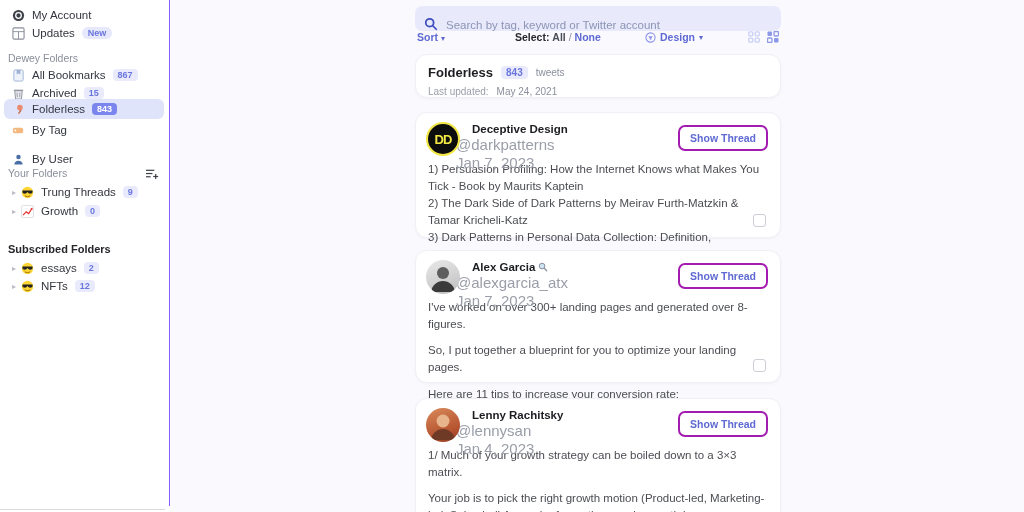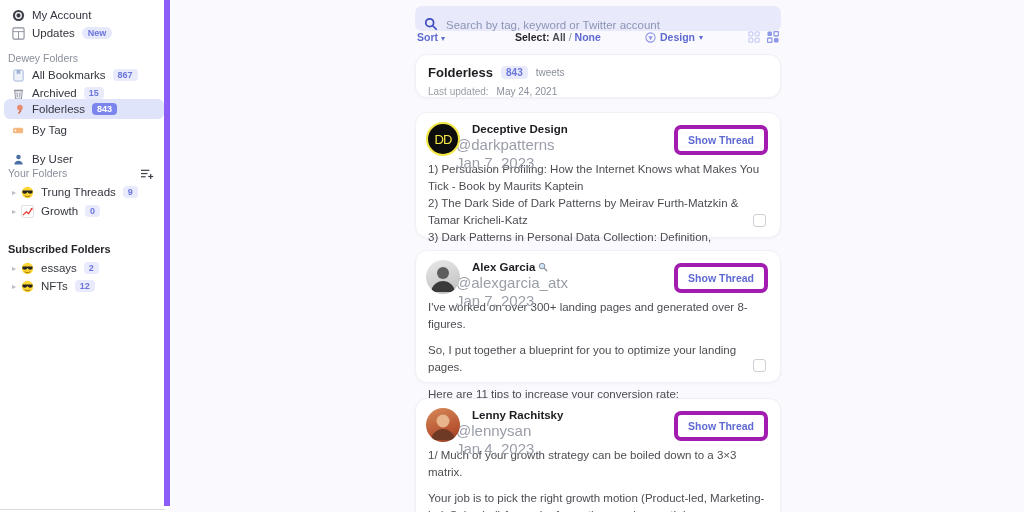--- a/index.html
+++ b/index.html
@@ -1,20 +1,20 @@
 <!DOCTYPE html>
 <html><head>
 <meta charset="utf-8">
 <style>
   * { margin:0; padding:0; box-sizing:border-box; }
   html,body { width:1024px; height:512px; overflow:hidden; }
   body { font-family:"Liberation Sans","DejaVu Sans",sans-serif; background:#ffffff; position:relative; }
 
   
-  .sidebar { position:absolute; left:0; top:0; width:170px; height:506px; background:#ffffff; border-right:6px solid #8b5cf6; }
+  .sidebar { position:absolute; left:0; top:0; width:170px; height:506px; background:#ffffff; border-right:1px solid #8b5cf6; }
   .side-row { position:absolute; left:8px; display:flex; align-items:center; gap:7px; height:18px; font-size:11.5px; color:#33363e; cursor:pointer; padding:0 4px; }
   .side-heading { position:absolute; left:8px; font-size:10.5px; color:#8a8f9b; }
   .side-heading.bold { color:#26272b; font-weight:bold; font-size:11px; }
   .badge { font-size:9px; color:#6b76dd; background:#e9ebfc; border-radius:4px; padding:1px 5px; font-weight:bold; }
   .badge.solid { background:#7b85ee; color:#fff; }
   .new-badge { font-size:9px; color:#6b76dd; background:#e6e8fc; border-radius:6px; padding:1px 6px; font-weight:bold; }
   .active-pill { position:absolute; left:4px; top:99px; width:160px; height:20px; background:#e0e4fb; border-radius:6px; }
   .tri { color:#b9bcc6; font-size:8px; margin-right:-2px; }
   .icon12 { width:13px; height:13px; flex:0 0 13px; display:inline-block; }
   .add-folder { position:absolute; right:10px; top:166px; cursor:pointer; }
@@ -43,27 +43,27 @@
   .header-card { top:54px; height:44px; padding:10px 12px; }
   .hc-row { display:flex; align-items:center; gap:8px; }
   .hc-title { font-size:13px; font-weight:bold; color:#1c1d21; }
   .hc-count { font-size:10px; }
   .hc-unit { font-size:10px; color:#8a8f9b; }
   .hc-updated { margin-top:6px; font-size:10px; color:#9a9ea8; }
   .hc-updated .val { margin-left:8px; color:#8a8f9b; }
 
   .tweet-head { position:relative; padding:10px 12px 0 12px; height:46px; }
   .avatar { position:absolute; left:10px; top:9px; width:34px; height:34px; border-radius:50%; overflow:hidden; }
-  .avatar.dd { background:#0d0d0d; border:2px solid #f2e744; display:flex; align-items:center; justify-content:center; color:#f2e744; font-weight:normal; font-size:13px; letter-spacing:-1px; }
+  .avatar.dd { background:#0d0d0d; border:2px solid #f2e744; display:flex; align-items:center; justify-content:center; color:#f2e744; font-weight:bold; font-size:13px; letter-spacing:-1px; }
   .avatar.photo1 { background:linear-gradient(160deg,#e9e9e9 0%,#cfcfcf 60%,#bdbdbd 100%); }
   .avatar.photo2 { background:linear-gradient(160deg,#d98a5a 0%,#b4512f 70%,#8e3a22 100%); }
   .avatar svg { display:block; }
   .t-name { margin-left:44px; font-size:11.5px; font-weight:bold; color:#1c1d21; display:flex; align-items:center; gap:3px; }
   .t-handle, .t-date { margin-left:28px; font-size:15px; color:#9a9ea8; margin-top:1px; }
-  .show-thread { position:absolute; right:12px; top:12px; background:#fff; border:4px solid #a21caf; border-radius:7px; color:#5e6ad2; font-size:10.5px; font-weight:bold; padding:5px 10px; cursor:pointer; font-family:inherit; }
+  .show-thread { position:absolute; right:12px; top:12px; background:#fff; border:2px solid #a21caf; border-radius:7px; color:#5e6ad2; font-size:10.5px; font-weight:bold; padding:5px 10px; cursor:pointer; font-family:inherit; }
   .tweet-body { padding:2px 14px 0 12px; font-size:11.5px; color:#4b4d52; }
   .tweet-body .line { line-height:1.48; }
   .tweet-body .para { line-height:1.45; margin-bottom:10px; }
   .checkbox { position:absolute; right:14px; bottom:10px; width:13px; height:13px; border:1.5px solid #cdced6; border-radius:3px; background:#fff; cursor:pointer; }
 
   .card1 { top:112px; height:126px; }
   .card2 { top:250px; height:133px; }
   .card3 { top:398px; height:220px; }
 </style>
 </head>

